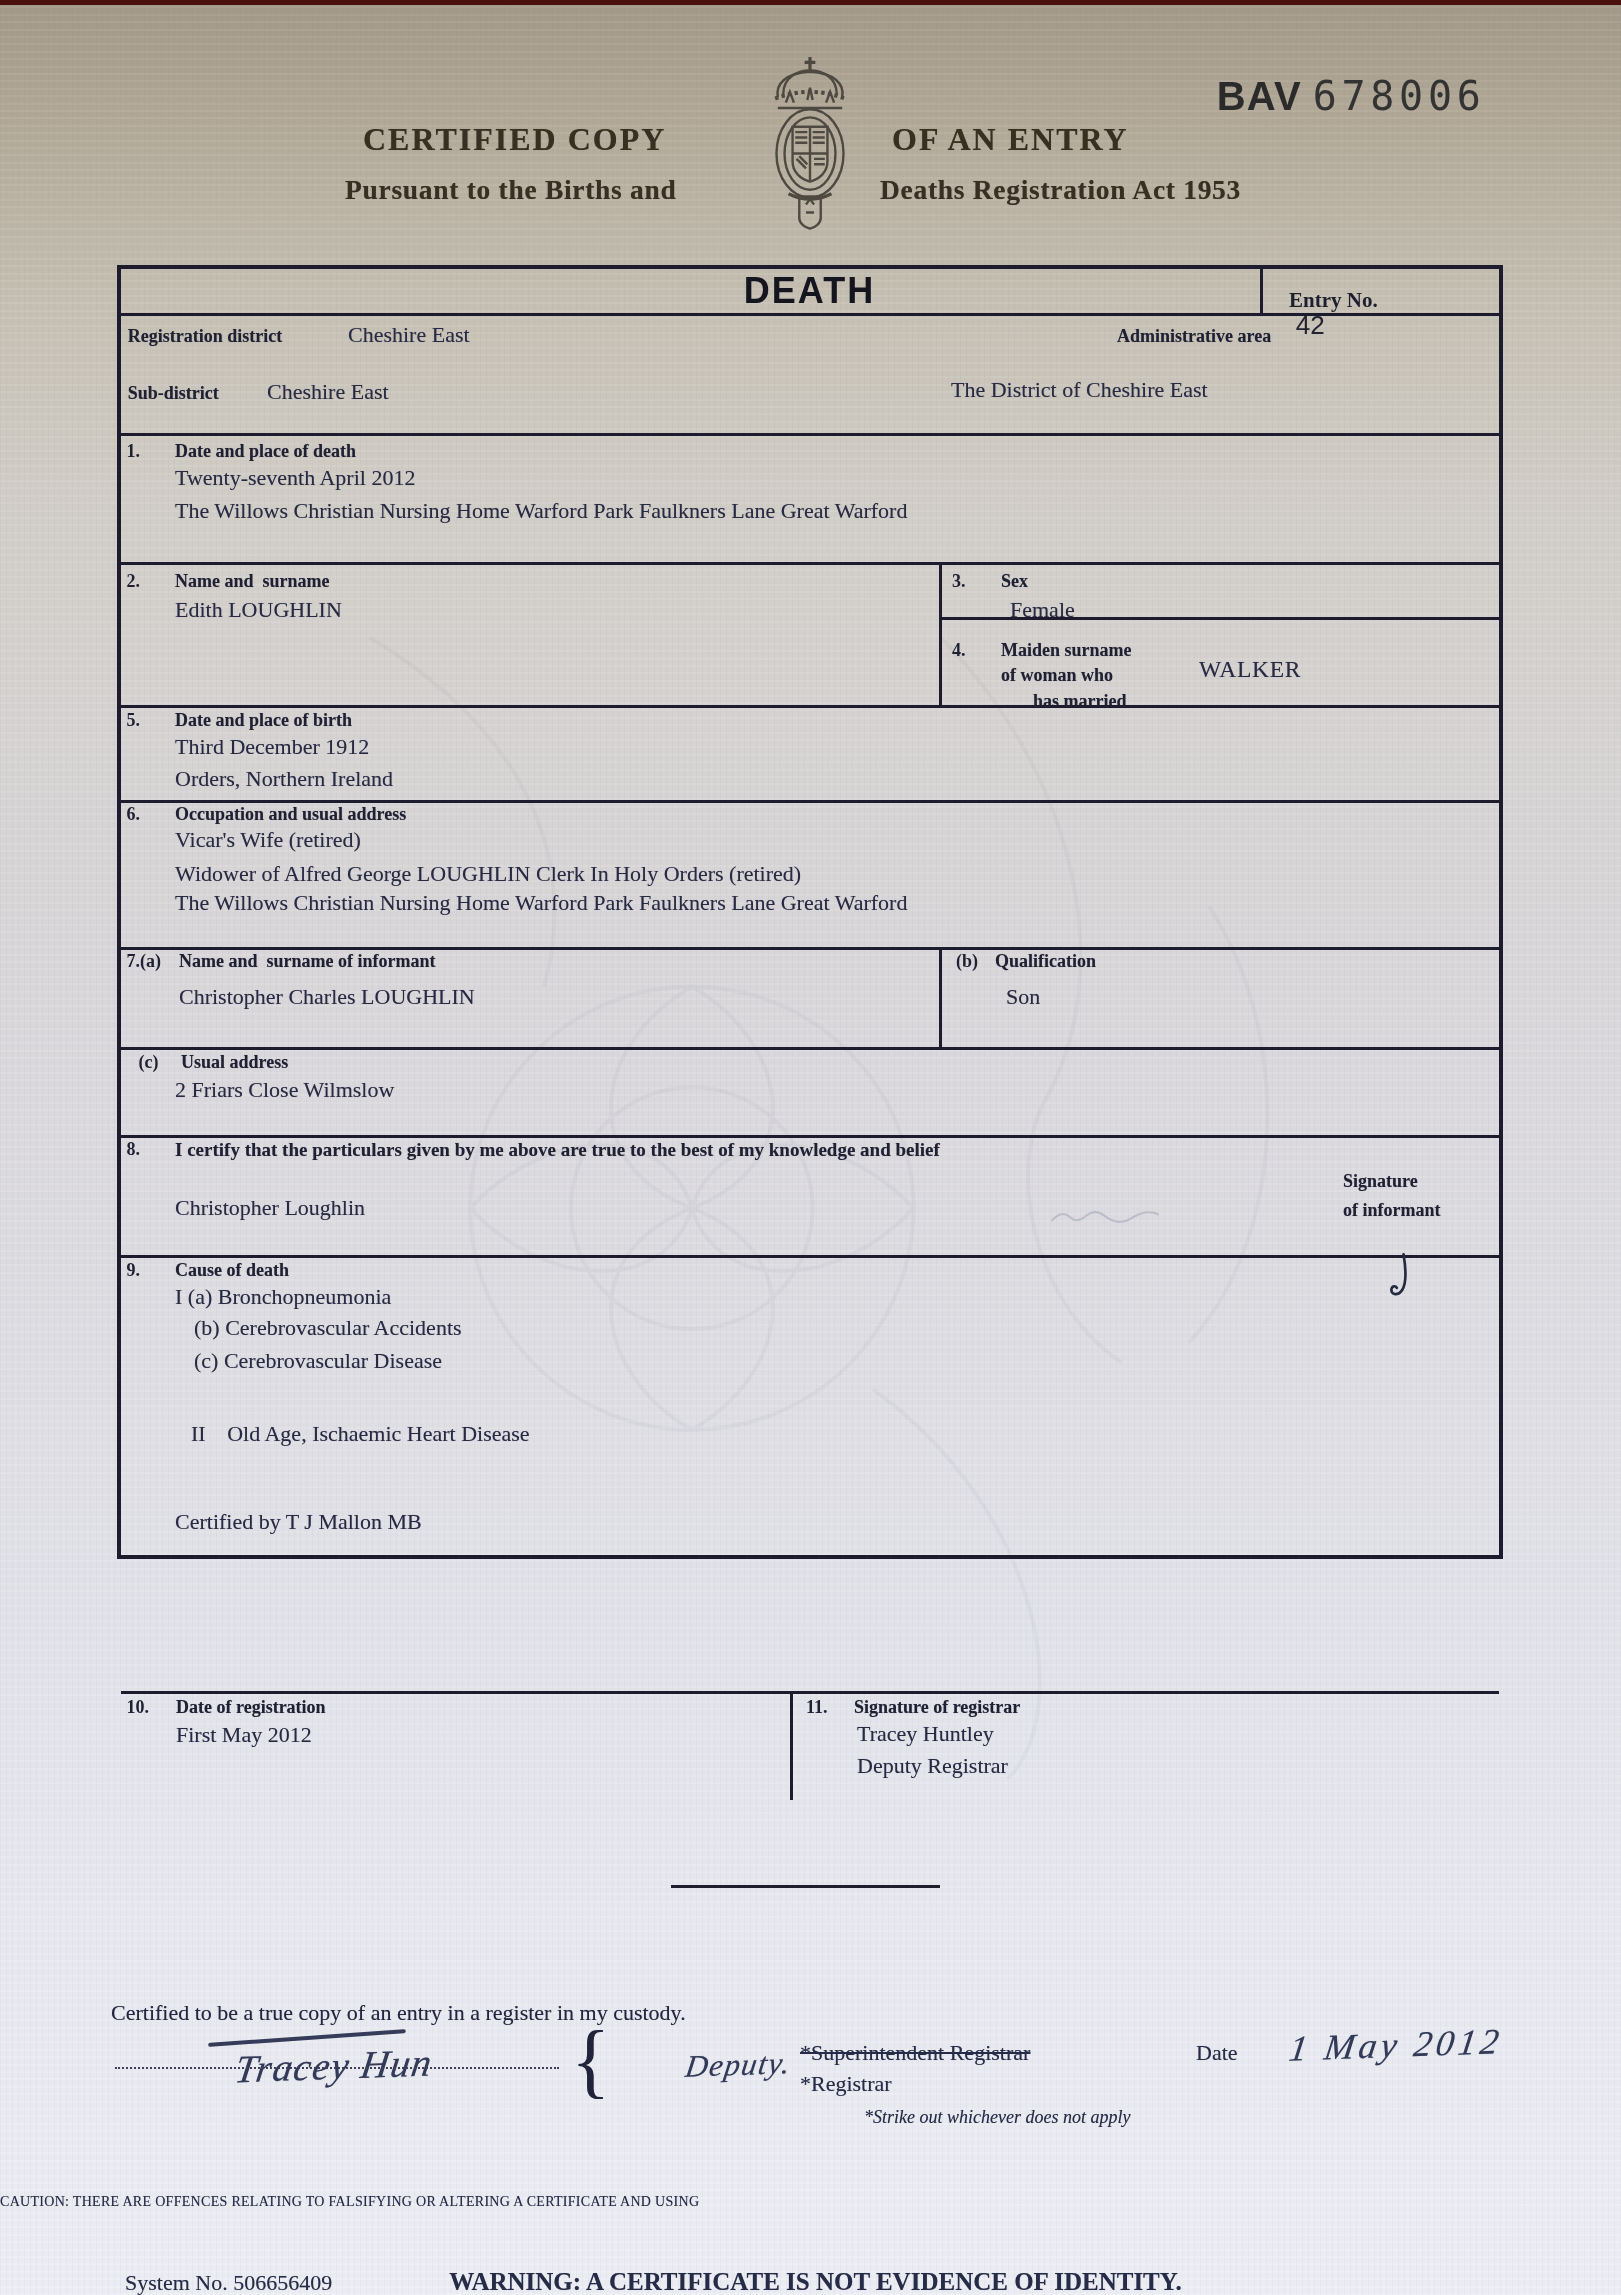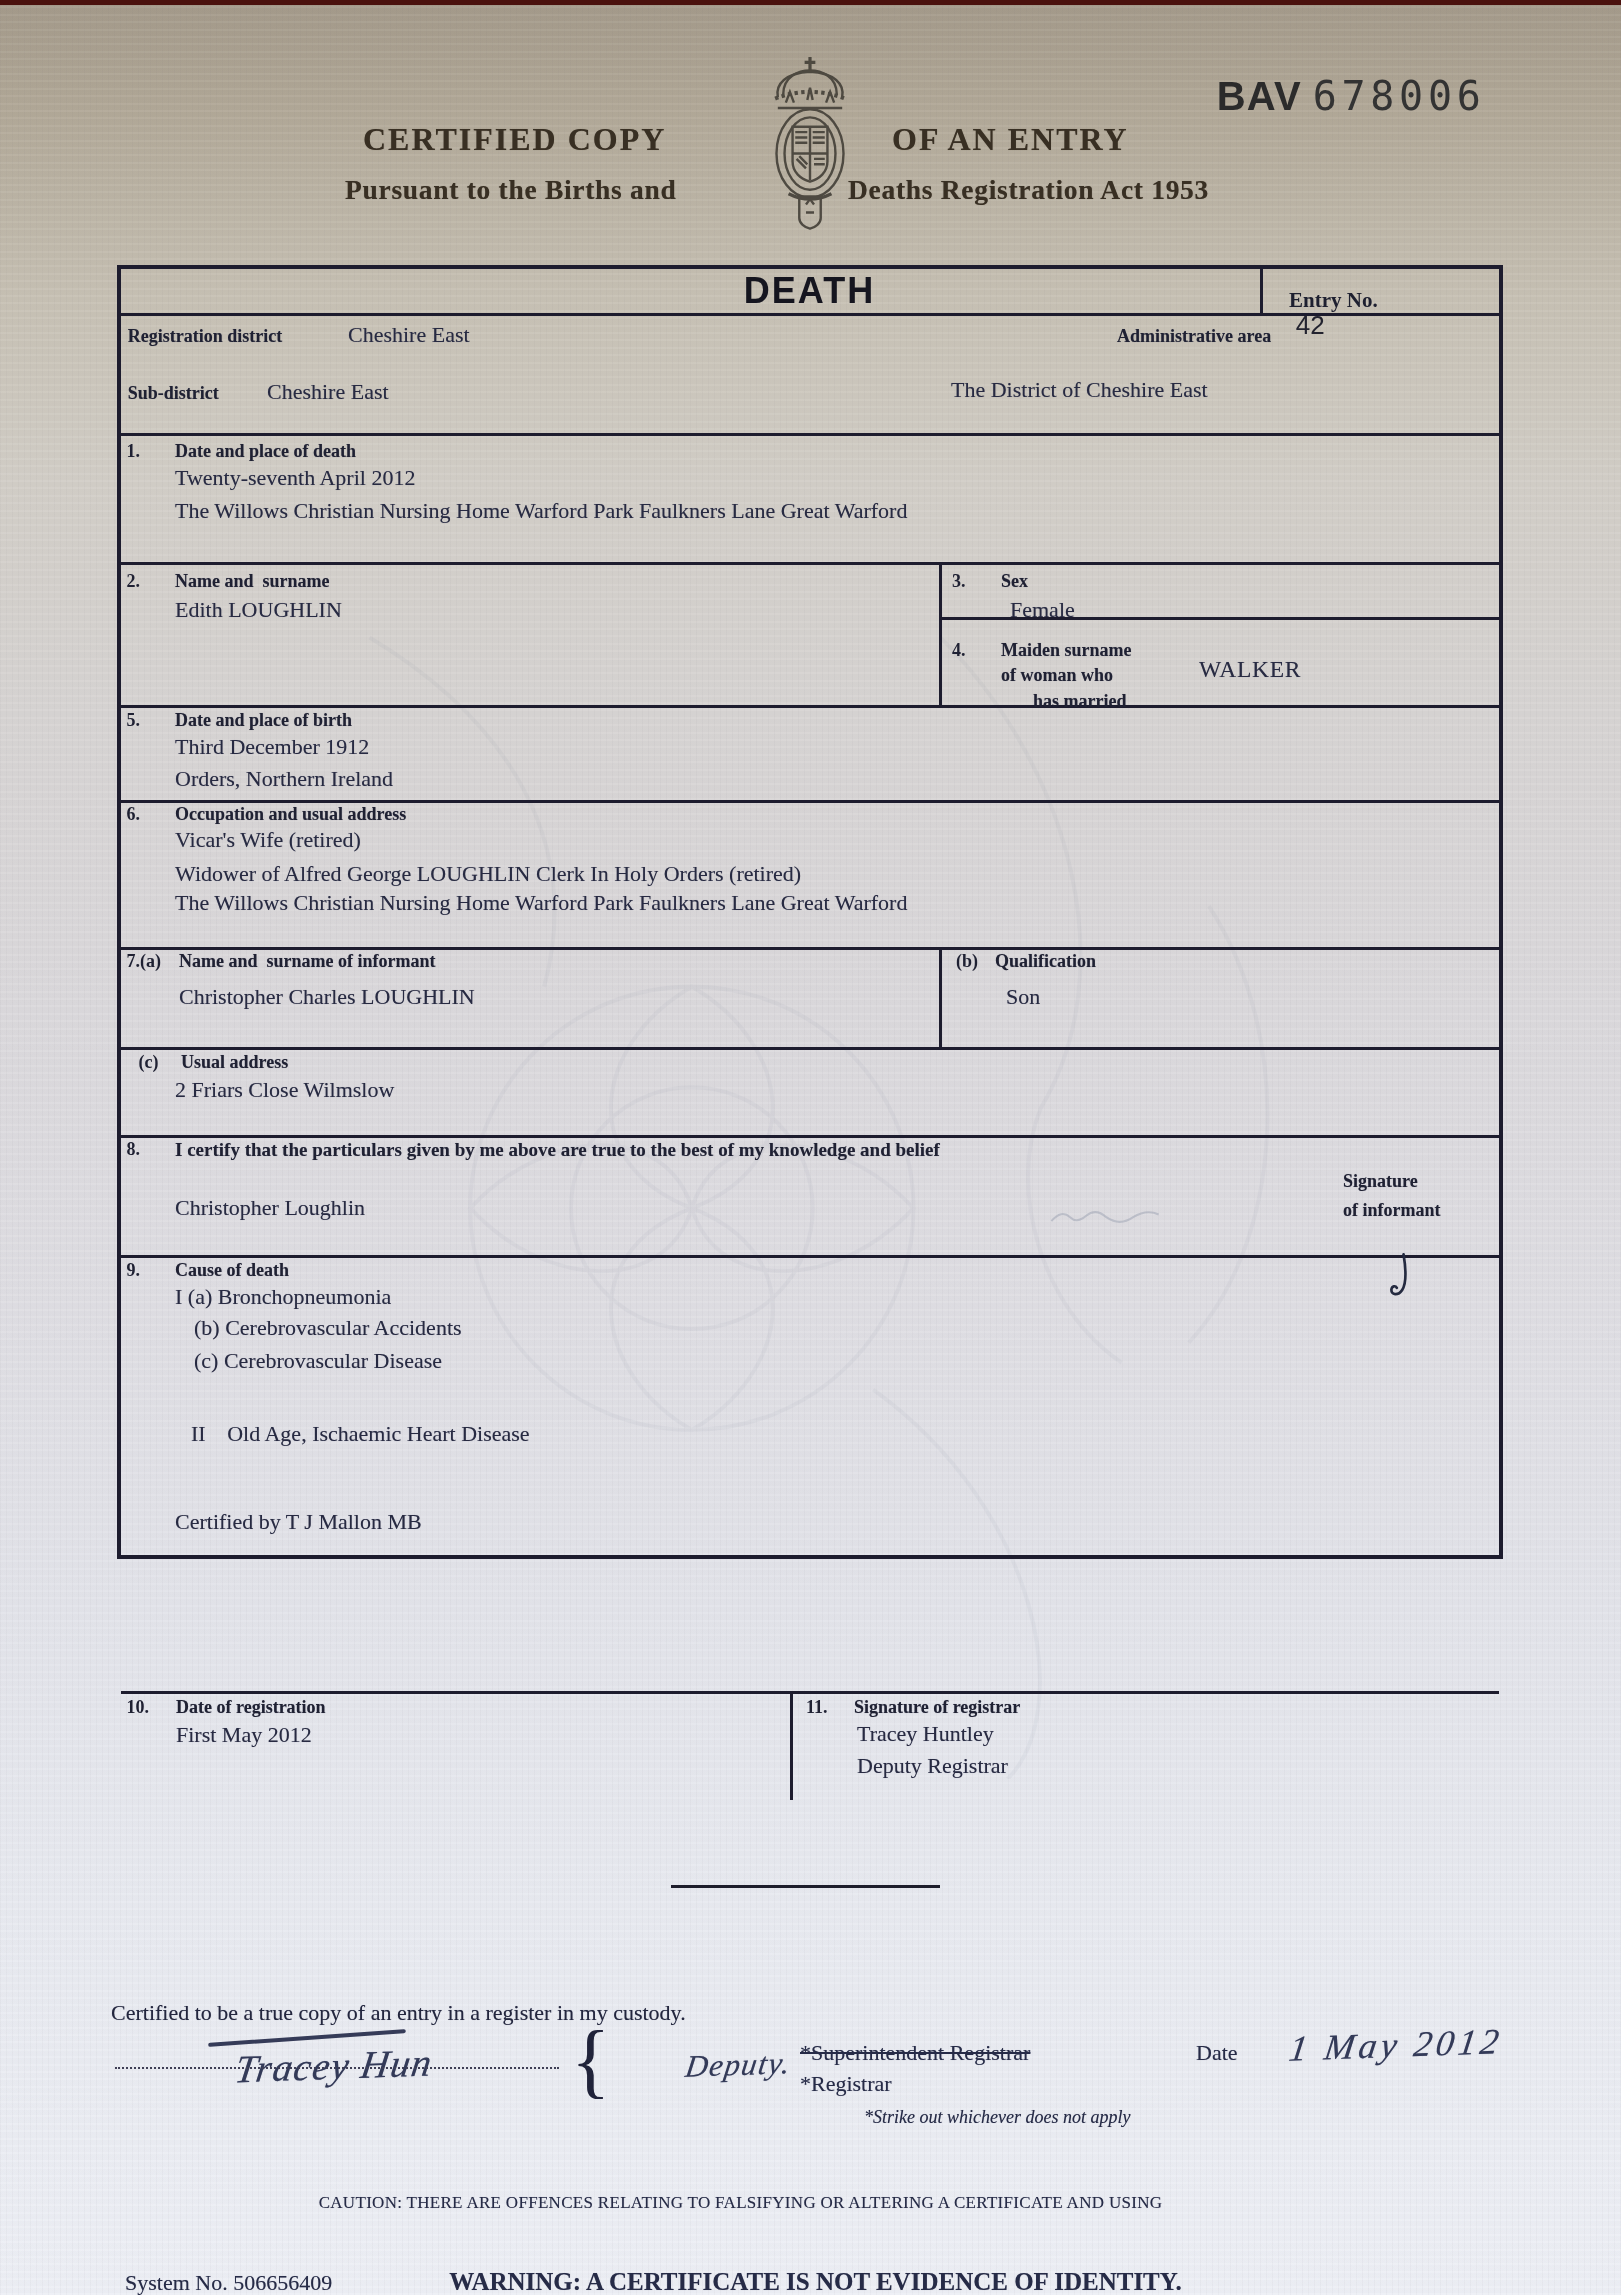--- a/index.html
+++ b/index.html
@@ -47,21 +47,21 @@
     </g>
   </svg>
 
   <div class="t" style="left:1206px;top:63px;">
     <span style="font-family:'Liberation Sans',sans-serif;font-weight:bold;font-size:40px;color:#2b2b2b;letter-spacing:1.3px;">BAV</span><span style="font-family:'DejaVu Sans Mono',monospace;font-size:40px;color:#333333;letter-spacing:4.7px;margin-left:10.7px;">678006</span>
   </div>
 
   <div class="t headline" style="left:363px;top:122px;font-size:32px;">CERTIFIED COPY</div>
   <div class="t headline" style="left:892px;top:122px;font-size:32px;">OF AN ENTRY</div>
   <div class="t headline" style="left:345px;top:175px;font-size:27.5px;letter-spacing:0.7px;">Pursuant to the Births and</div>
-  <div class="t headline" style="left:848px;top:175px;font-size:27.5px;letter-spacing:0.7px;">Deaths Registration Act 1953</div>
+  <div class="t headline" style="left:880px;top:175px;font-size:27.5px;letter-spacing:0.7px;">Deaths Registration Act 1953</div>
 
   <svg style="position:absolute;left:751px;top:54px;" width="118" height="183" viewBox="0 0 88 136">
     <g fill="none" stroke="#46423a" stroke-width="1.8" opacity="0.92">
 
       <path d="M44,2 v10 M40,6 h8" stroke-width="2.4"></path>
 
       <path d="M24,30 C24,16 36,12 44,12 C52,12 64,16 64,30"></path>
       <path d="M20,32 C18,22 26,14 44,13 M68,32 C70,22 62,14 44,13"></path>
 
       <path d="M18,33 q26,-10 52,0" stroke-dasharray="2.5,2.5" stroke-width="3"></path>
@@ -202,19 +202,19 @@
   <div class="t hw" style="left:686px;top:2048px;font-size:31px;">Deputy.</div>
 
   <div class="t footnote" style="left:800px;top:2041px;font-size:22px;text-decoration:line-through;text-decoration-thickness:2px;">*Superintendent Registrar</div>
   <div class="t footnote" style="left:800px;top:2072px;font-size:22px;">*Registrar</div>
 
   <div class="t footnote" style="left:1196px;top:2041px;font-size:22px;">Date</div>
   <div class="t hw" style="left:1290px;top:2026px;font-size:36px;letter-spacing:4px;">1 May 2012</div>
 
   <div class="t footnote" style="left:864px;top:2108px;font-size:18px;font-style:italic;">*Strike out whichever does not apply</div>
 
-  <div class="t footnote" style="left:0;top:2194px;width:1481px;text-align:center;font-size:17px;letter-spacing:0.3px;">CAUTION: THERE ARE OFFENCES RELATING TO FALSIFYING OR ALTERING A CERTIFICATE AND USING</div>
+  <div class="t footnote" style="left:0;top:2194px;width:1481px;text-align:left;font-size:14px;letter-spacing:0.3px;">CAUTION: THERE ARE OFFENCES RELATING TO FALSIFYING OR ALTERING A CERTIFICATE AND USING</div>
 
   <div class="t footnote" style="left:125px;top:2271px;font-size:22px;">System No. 506656409</div>
   <div class="t footnote" style="left:201px;top:2268px;width:1229px;text-align:center;font-size:25px;font-weight:bold;">WARNING: A CERTIFICATE IS NOT EVIDENCE OF IDENTITY.</div>
 
 </div>
 
 
 </body></html>

